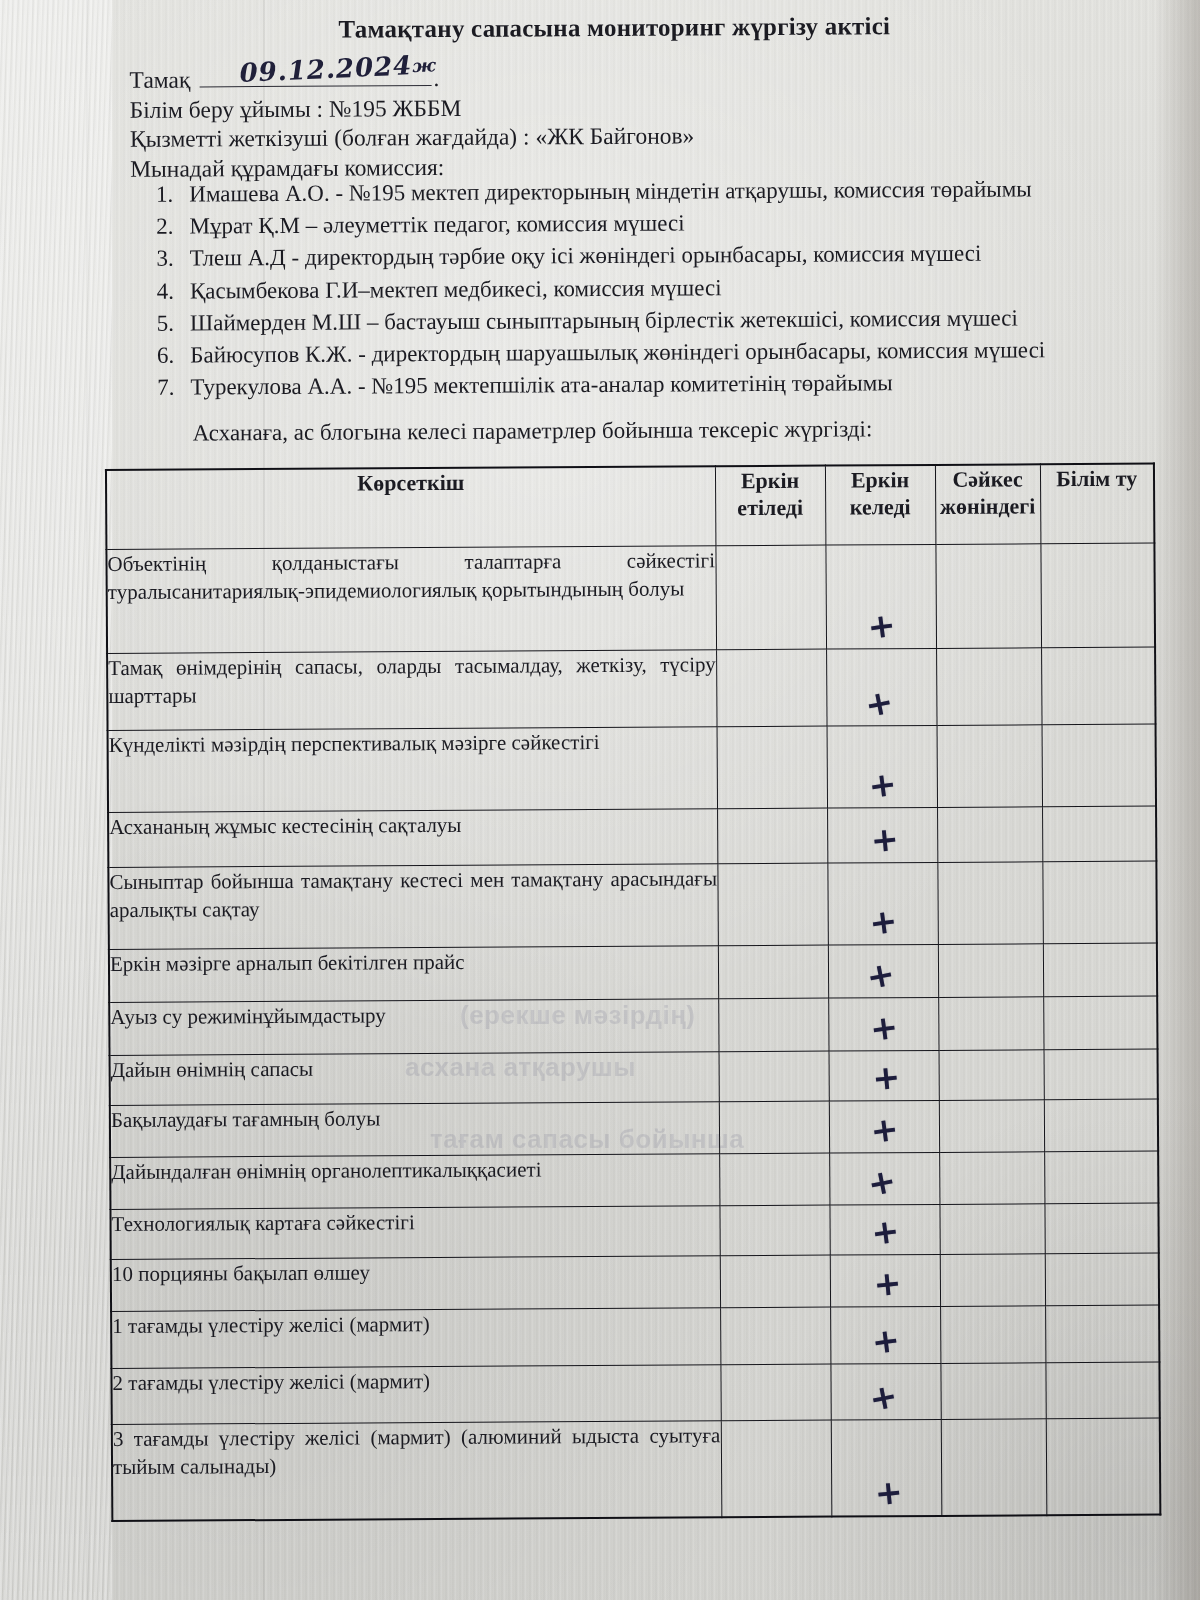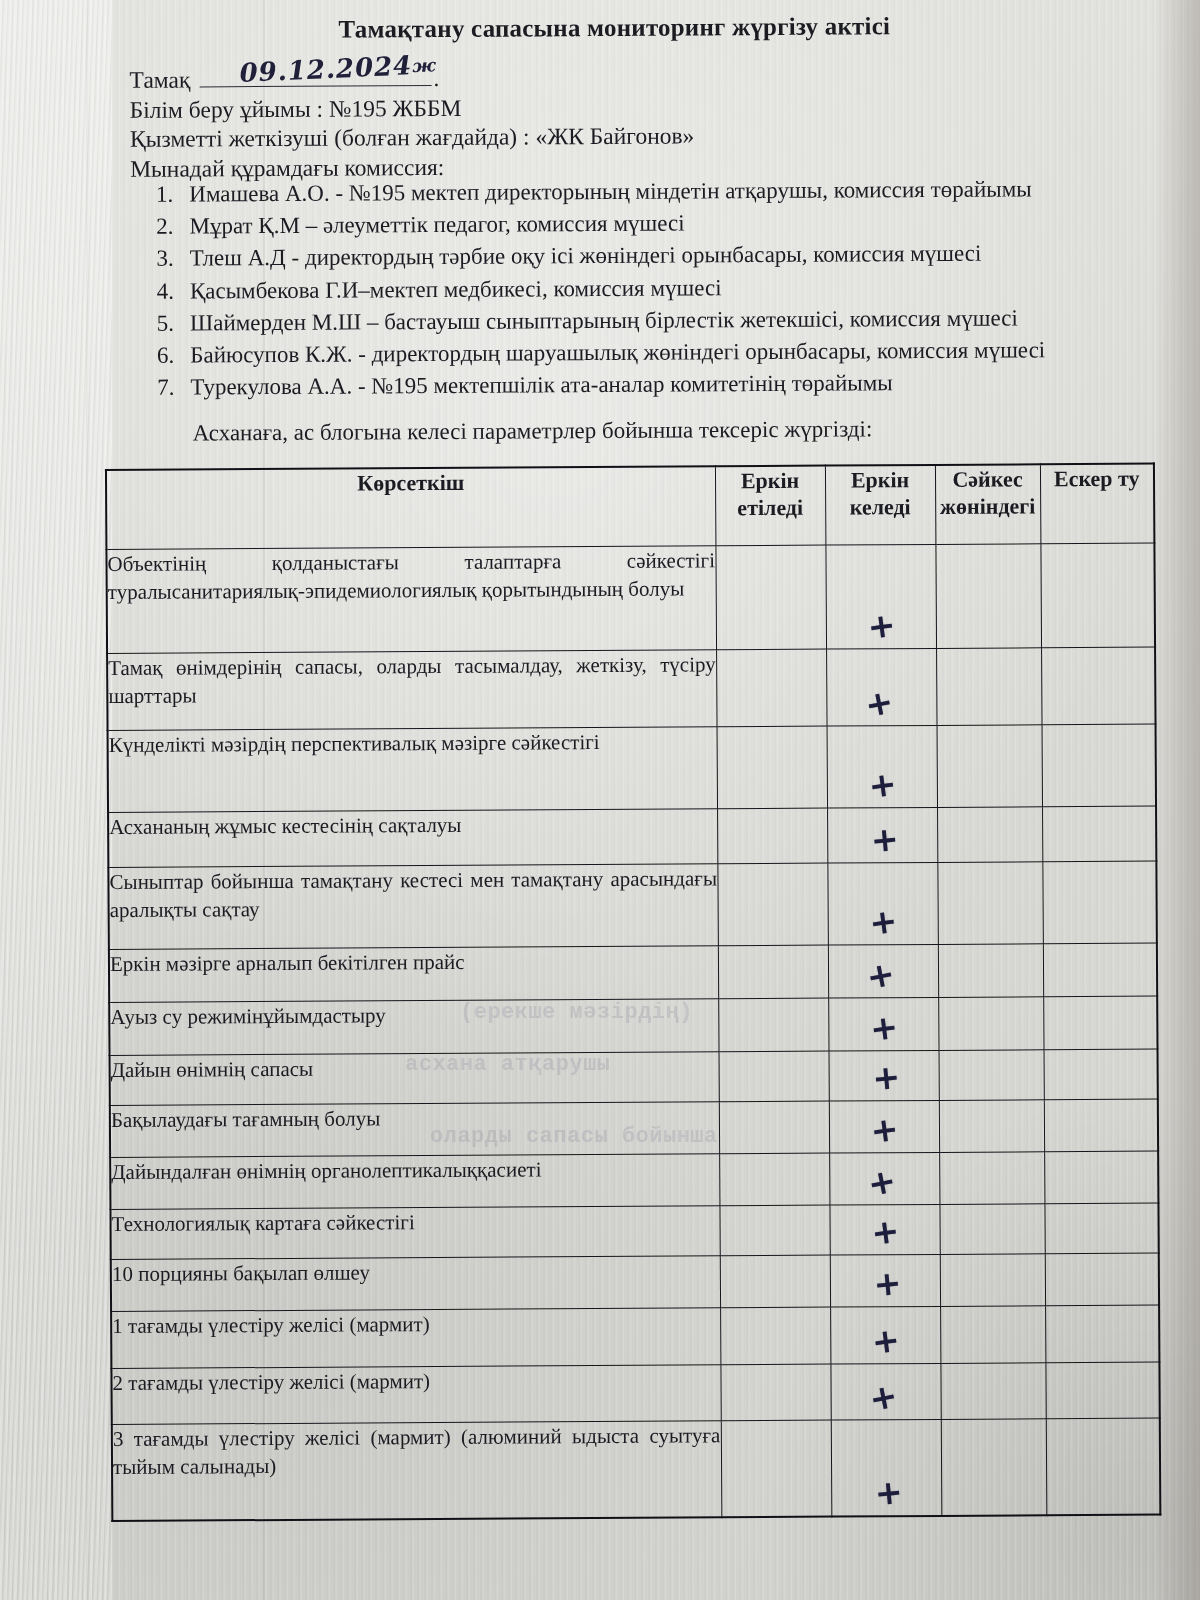--- a/index.html
+++ b/index.html
@@ -235,42 +235,42 @@
   col.c-req  { width: 110px; }
   col.c-yes  { width: 110px; }
   col.c-no   { width: 105px; }
   col.c-note { width: 114px; }
 
   
   .ghost {
     position: absolute;
     z-index: 2;
     color: rgba(95,95,125,0.16);
-    font-size: 22px;
+    font-size: 26px;
     font-weight: bold;
     letter-spacing: 0.5px;
     white-space: nowrap;
     pointer-events: none;
-    font-family: Liberation Mono, monospace;
+    font-family: Liberation Sans, sans-serif;
   }
 </style>
 </head>
 <body>
 
 <div class="page">
 
   <div class="paper-grain"></div>
   <div class="scan-edge-left"></div>
   <div class="scan-edge-right"></div>
   <div class="crease"></div>
   <div class="crease2"></div>
 
   <div class="ghost" style="left:460px; top:1000px;">(ерекше мәзірдің)</div>
   <div class="ghost" style="left:405px; top:1052px;">асхана атқарушы</div>
-  <div class="ghost" style="left:430px; top:1124px;">оларды сапасы бойынша</div>
+  <div class="ghost" style="left:430px; top:1124px;">тағам сапасы бойынша</div>
 
   <div class="content">
 
     <div class="doc-title">Тамақтану сапасына мониторинг жүргізу актісі</div>
 
     <div class="header-lines">
 
       <div class="hdr-line date-row">
         <span>Тамақ</span>
         <span class="date-blank">
@@ -325,21 +325,21 @@
             <col class="c-yes">
             <col class="c-no">
             <col class="c-note">
         </colgroup>
         <thead>
           <tr>
             <th class="col-ind">Көрсеткіш</th>
             <th>Еркін етіледі</th>
             <th>Еркін келеді</th>
             <th>Сәйкес жөніндегі</th>
-            <th>Ескер ту</th>
+            <th>Білім ту</th>
           </tr>
         </thead>
         <tbody>
 
           <tr style="height:104px">
             <td class="ind">Объектінің қолданыстағы талаптарға сәйкестігі туралысанитариялық-эпидемиологиялық қорытындының болуы</td>
             <td class="mark"></td>
             <td class="mark">
                 <span class="plus">+</span>
               </td>

